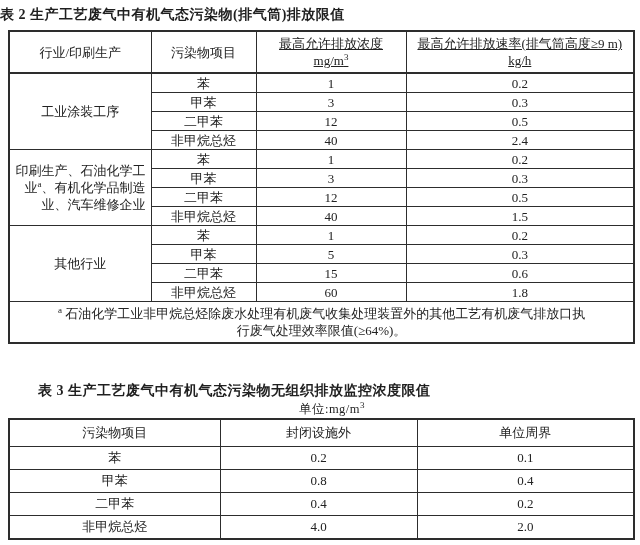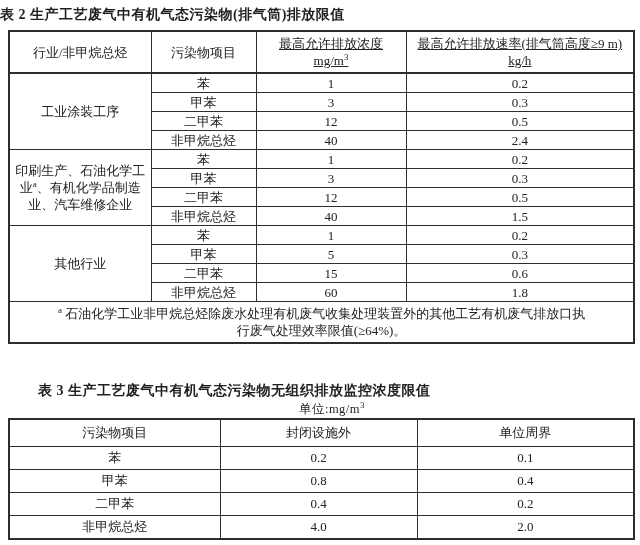--- a/index.html
+++ b/index.html
@@ -27,21 +27,21 @@
   table,td,th{border:1px solid #2d2d2d;}
   #table2{border:2px solid #2d2d2d;}
   #table3{border:2px solid #2d2d2d;}
   td,th{
     padding:0 3px;text-align:center;vertical-align:middle;
     font-size:13px;font-weight:normal;color:#222;
   }
   #table2 thead th{height:40px;line-height:17px;border-bottom:2px solid #2d2d2d;}
   #table2 tbody td{height:18px;line-height:17px;}
   .group-cell{font-size:13px;}
-  .group-cell-left{text-align:center;padding:0 5px;line-height:17px;font-size:13px;}
+  .group-cell-left{text-align:right;padding:0 5px;line-height:17px;font-size:13px;}
   sup{font-size:9px;line-height:0;}
   .footnote-cell{
     height:50px;font-size:13px;line-height:21px;text-align:center;
     padding:3px 1px;border-top:1px solid #2d2d2d;
   }
   #table3 thead th{height:26px;border-bottom:1px solid #2d2d2d;}
   #table3 tbody td{height:22px;}
   .hdr2line{display:block;text-decoration:underline;}
 </style>
 </head>
@@ -51,21 +51,21 @@
 
 <table id="table2">
   <colgroup>
     <col style="width:142px">
       <col style="width:105px">
       <col style="width:150px">
       <col style="width:228px">
   </colgroup>
   <thead>
     <tr>
-      <th>行业/非甲烷总烃</th>
+      <th>行业/印刷生产</th>
       <th>污染物项目</th>
       <th>
         <span class="hdr2line">最高允许排放浓度</span>
         <span class="hdr2line"><span>mg/m</span><sup>3</sup></span>
       </th>
       <th>
         <span class="hdr2line">最高允许排放速率(排气筒高度≥9 m)</span>
         <span class="hdr2line">kg/h</span>
       </th>
     </tr>

